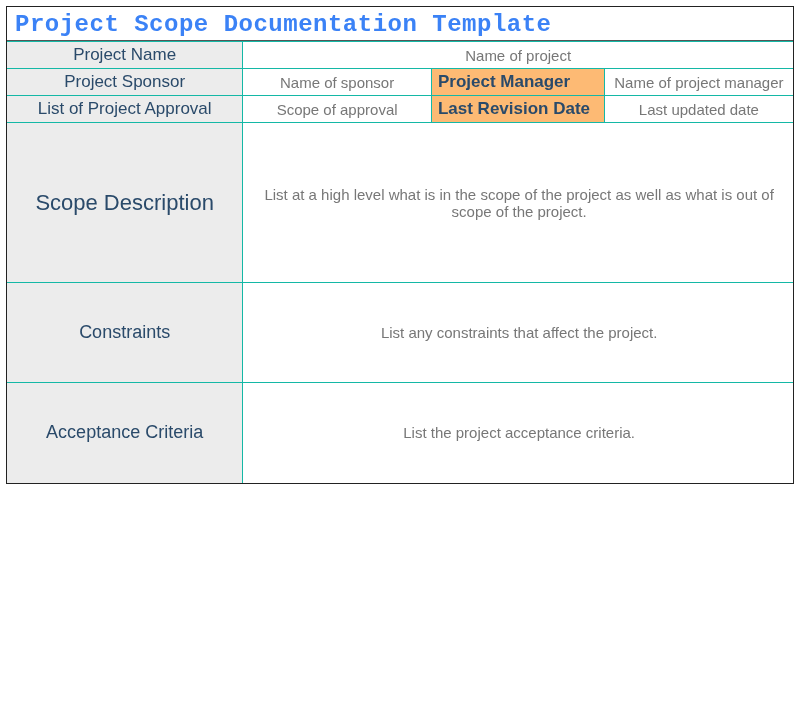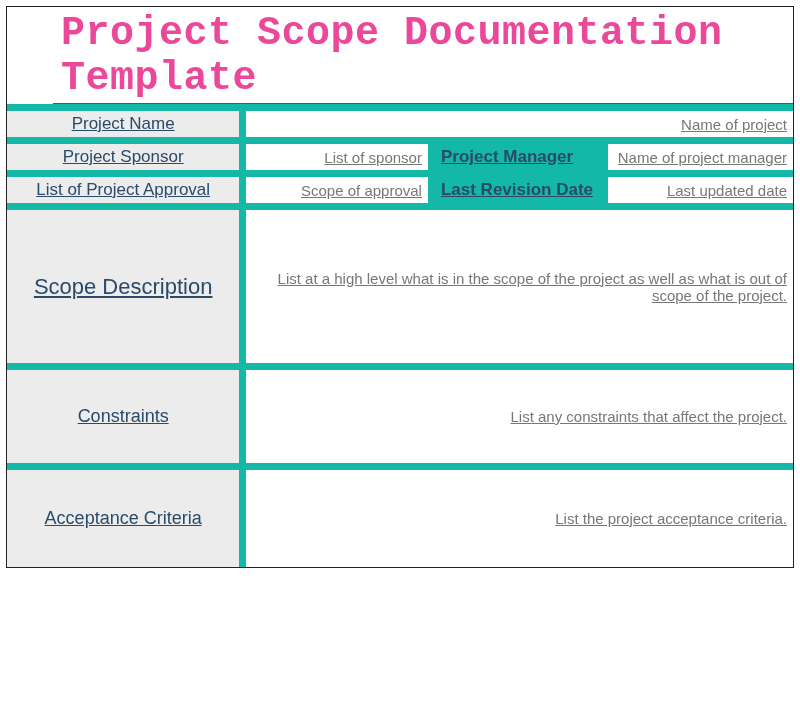--- a/index.html
+++ b/index.html
@@ -9,57 +9,55 @@
     font-family: Arial, Helvetica, sans-serif;
     background: #fff;
     width: 800px;
   }
   .doc {
     border: 1px solid #222;
     width: 100%;
   }
   .title {
     font-family: "Courier New", Courier, monospace;
-    font-size: 40px;
+    font-size: 24px;
     font-weight: bold;
-    color: #ec4899;
+    color: #3b82f6;
     padding: 4px 8px 2px 8px;
     letter-spacing: 0.5px;
     border-bottom: 1px solid #555;
-    margin-left: 46px;
   }
   table {
     width: 100%;
     border-collapse: collapse;
   }
   td {
-    border: 7px solid #14b8a6;
+    border: 1px solid #14b8a6;
     padding: 3px 6px;
     vertical-align: middle;
-    text-decoration: underline;
   }
   .label {
     background: #ececec;
     color: #2a4a6a;
     font-size: 17px;
     text-align: center;
     width: 30%;
   }
   .label-mid {
-    background: #14b8a6;
+    background: #fdba74;
     color: #2a4a6a;
     font-size: 17px;
     font-weight: bold;
     text-align: left;
     width: 22%;
   }
   .value {
     color: #777;
     font-size: 15px;
-    text-align: right;
+    text-align: center;
   }
   .bigrow .label {
     height: 160px;
     font-size: 22px;
   }
   .medrow .label {
     height: 100px;
     font-size: 18px;
   }
   .bigrow .value, .medrow .value {
@@ -79,21 +77,21 @@
   <table>
 
     <tbody>
         <tr>
       <td class="label">Project Name</td>
       <td class="value" colspan="3">Name of project</td>
     </tr>
 
     <tr>
       <td class="label">Project Sponsor</td>
-      <td class="value" style="width:24%">List of sponsor</td>
+      <td class="value" style="width:24%">Name of sponsor</td>
       <td class="label-mid">Project Manager</td>
       <td class="value" style="width:24%">Name of project manager</td>
     </tr>
 
     <tr>
       <td class="label">List of Project Approval</td>
       <td class="value">Scope of approval</td>
       <td class="label-mid">Last Revision Date</td>
       <td class="value">Last updated date</td>
     </tr>

